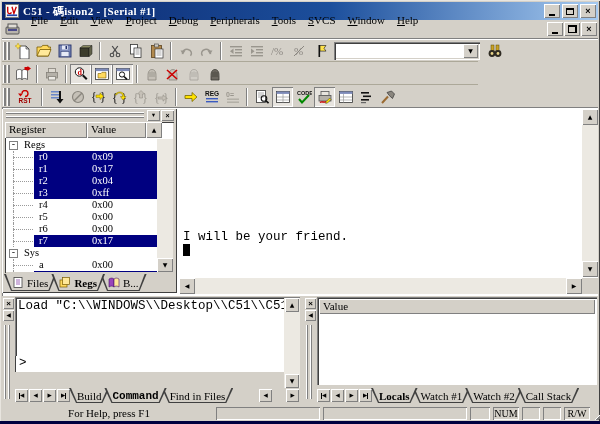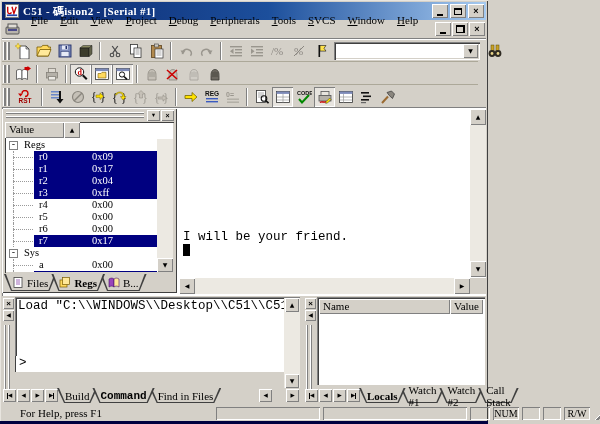--- a/index.html
+++ b/index.html
@@ -1,18 +1,18 @@
 <!DOCTYPE html>
 <html><head>
 <meta charset="utf-8">
 <style>
   * { margin:0; padding:0; box-sizing:border-box; }
   html,body { width:600px; height:424px; overflow:hidden; }
   body { font-family:"Liberation Serif","DejaVu Serif",serif; font-size:11px; color:#000; background:#d4d0c8; }
-  .app { position:relative; width:488px; height:424px; background:#d4d0c8;
+  .app { position:relative; width:600px; height:424px; background:#d4d0c8;
          box-shadow: inset 1px 1px 0 #e8e5df, inset -1px -1px 0 #404040; }
   .mono { font-family:"Liberation Mono","DejaVu Sans Mono",monospace; }
   .raised1 { background:#d4d0c8; box-shadow: inset 1px 1px 0 #ffffff, inset -1px -1px 0 #808080; }
   .pressed { background:#e7e4df; box-shadow: inset 1px 1px 0 #808080, inset -1px -1px 0 #ffffff; }
   .sunkenf { background:#ffffff; box-shadow: inset 1px 1px 0 #808080, inset 2px 2px 0 #404040, inset -1px -1px 0 #ffffff, inset -2px -2px 0 #d4d0c8; }
 
   
   .titlebar { position:absolute; left:2px; top:2px; right:2px; height:18px;
     background:linear-gradient(90deg,#0a246a 0%,#1c4f9c 55%,#a6caf0 100%);
     display:flex; align-items:center; padding-left:3px; }
@@ -102,36 +102,36 @@
   .dock-ridge { position:absolute; left:2px; right:4px; top:28px; bottom:4px;
      background:linear-gradient(90deg,#ffffff 0 1px,#808080 1px 2px,transparent 2px 4px,#ffffff 4px 5px,#808080 5px 6px,transparent 6px); }
 
   .cmdpane { position:absolute; left:0; top:0; width:299px; height:107px; }
   .cmd-out { position:absolute; left:13px; top:1px; right:1px; height:59px; background:#fff; box-shadow: inset 1px 1px 0 #808080, inset 2px 2px 0 #404040; font-size:12.5px; line-height:14px; padding:2px 16px 0 3px; white-space:pre; overflow:hidden; }
   .cmd-vup { position:absolute; right:2px; top:2px; }
   .cmd-in  { position:absolute; left:13px; top:60px; right:17px; height:16px; background:#fff; box-shadow: inset 1px 0 0 #404040; font-size:12.5px; line-height:15px; padding-left:4px; }
   .cmd-hint{ position:absolute; left:13px; top:76px; right:17px; height:16px; background:#d4d0c8; border-top:1px solid #808080; font-size:12.5px; line-height:15px; padding-left:3px; white-space:nowrap; overflow:hidden; }
   .cmd-vdn { position:absolute; right:2px; top:78px; }
   .cmd-vtrack { position:absolute; right:1px; top:2px; width:16px; height:90px; background:#ece9e2; }
-  .tabstrip { position:absolute; left:1px; right:0; bottom:0; height:15px; display:flex; align-items:stretch; }
+  .tabstrip { position:absolute; left:13px; right:0; bottom:0; height:15px; display:flex; align-items:stretch; }
   .navbtns { display:flex; gap:1px; margin-right:4px; align-items:center; }
   .nbtn { width:13px; height:13px; display:flex; align-items:center; justify-content:center; font-size:5.5px; gap:0; }
   .nbtn .bar { width:1px; height:6px; background:#000; }
   .tab-scroll { margin-left:auto; display:flex; align-items:center; gap:14px; padding-right:2px; }
 
   .watchpane { position:absolute; left:302px; top:0; right:0; height:107px; }
   .watch-body { position:absolute; left:13px; top:1px; right:1px; height:88px; background:#fff; box-shadow: inset 1px 1px 0 #808080, inset 2px 2px 0 #404040; }
   .watch-header { position:absolute; left:2px; top:2px; right:2px; height:15px; display:flex; }
   .whcell { height:15px; padding:0 4px; font-size:11px; line-height:14px; }
 
   .vsplit { position:absolute; left:299px; top:0; width:3px; height:107px; background:#d4d0c8; }
 
   
   .statusbar { position:absolute; left:2px; right:2px; top:405px; height:16px; display:flex; align-items:center; }
-  .sb-help { padding-left:18px; flex:none; width:214px; }
+  .sb-help { padding-left:0; flex:none; width:214px;text-align:center; }
   .sb-panel { height:13px; margin-right:3px; box-shadow: inset 1px 1px 0 #808080, inset -1px -1px 0 #ffffff; flex:none;
     font-size:10px; text-align:center; line-height:13px; }
   .sb-grip { margin-left:auto; width:13px; height:13px; flex:none;
     background:linear-gradient(135deg,transparent 0 55%,#fff 55% 60%,#808080 60% 70%,transparent 70% 75%,#fff 75% 80%,#808080 80% 90%,transparent 90%); }
   .bottomedge { position:absolute; left:0; right:0; bottom:0; height:3px; background:#00003f; }
 </style>
 </head>
 <body>
 
 <div class="app">
@@ -508,20 +508,21 @@
   <div class="regpane">
     <div class="reg-gripbar">
       <span class="reg-ridges"></span>
       <span class="reg-gripbtns">
         <span class="minibtn raised1 tri" style="font-size:5.5px;">▼</span>
         <span class="minibtn raised1">×</span>
       </span>
     </div>
     <div class="reg-list">
       <div class="reg-header">
+        <span class="reg-hcell raised1" style="width:82px;">Register</span>
         <span class="reg-hcell raised1" style="width:59px;">Value</span>
         <span class="sbtn raised1 tri sb14" style="width:16px;height:16px;">▲</span>
       </div>
       <div class="reg-vtrack">
         <span class="sbtn raised1 tri" style="position:absolute;bottom:0;left:0;width:16px;height:14px;">▼</span>
       </div>
       <div class="reg-rows">
         <div class="rrow">
           <span class="minus-box">-</span>
           <span class="grow-name">Regs</span>
@@ -687,21 +688,20 @@
     <div class="vsplit"></div>
 
     <div class="watchpane">
       <div class="dockstrip">
         <span class="dock-x raised1">×</span>
         <span class="dock-a raised1 tri" style="font-size:5.5px;">◀</span>
         <span class="dock-ridge"></span>
       </div>
       <div class="watch-body">
         <div class="watch-header">
-          <span class="whcell raised1" style="width:166px;">Name</span>
           <span class="whcell raised1" style="flex:1;">Value</span>
         </div>
       </div>
       <div class="tabstrip">
         <span class="navbtns">
           <span class="nbtn raised1">
               <span class="bar"></span>
               <span class="tri" style="font-size:5.5px;">◀</span>
             </span>
           <span class="nbtn raised1 tri" style="font-size:5.5px;">◀</span>

